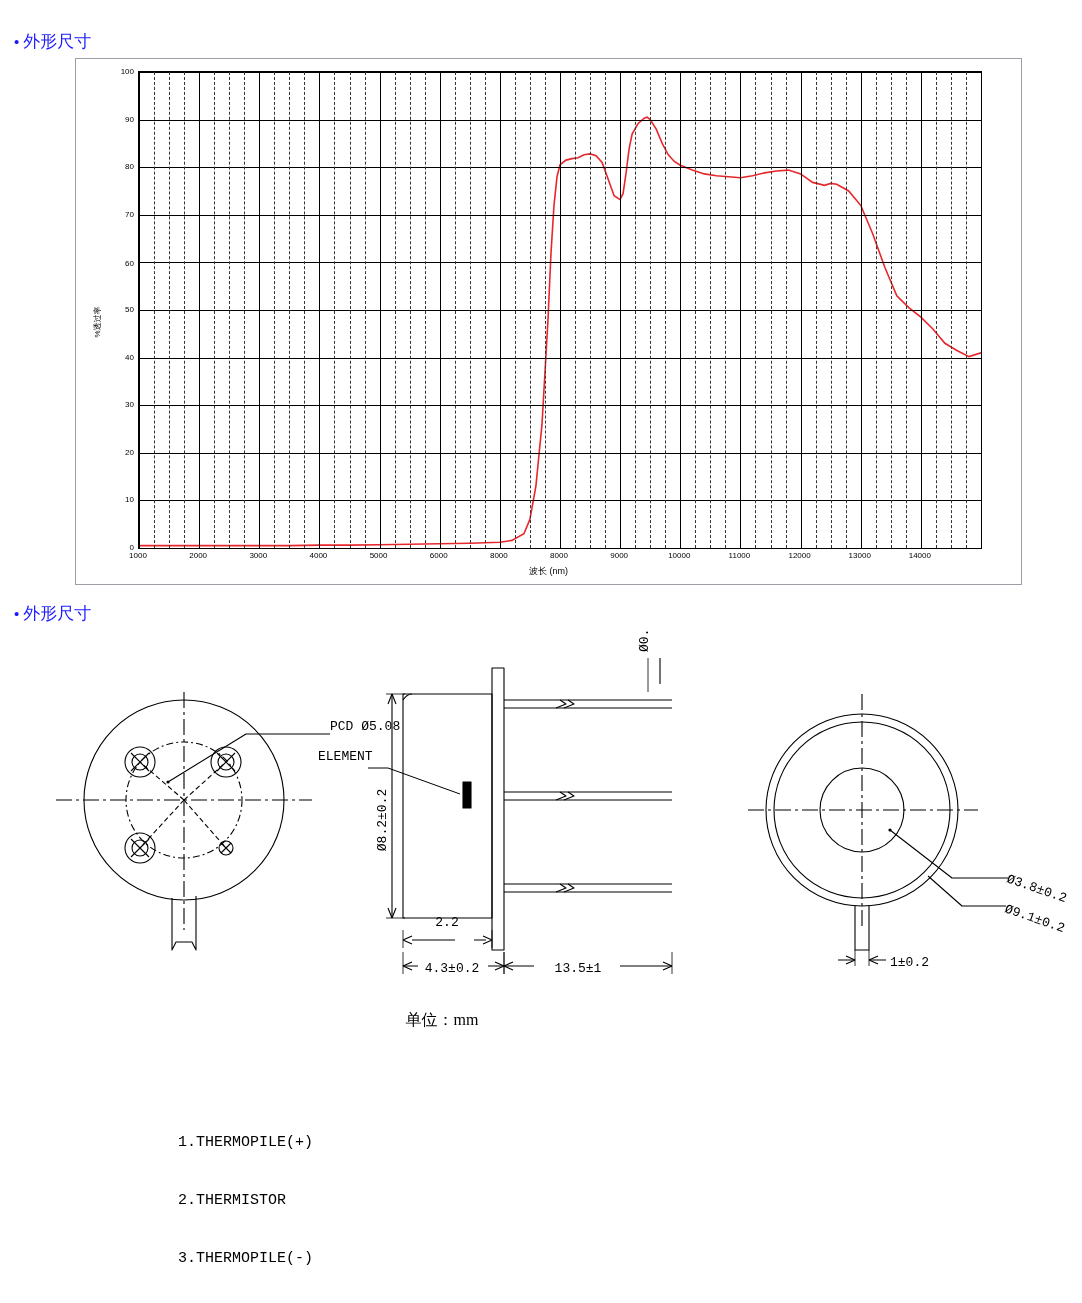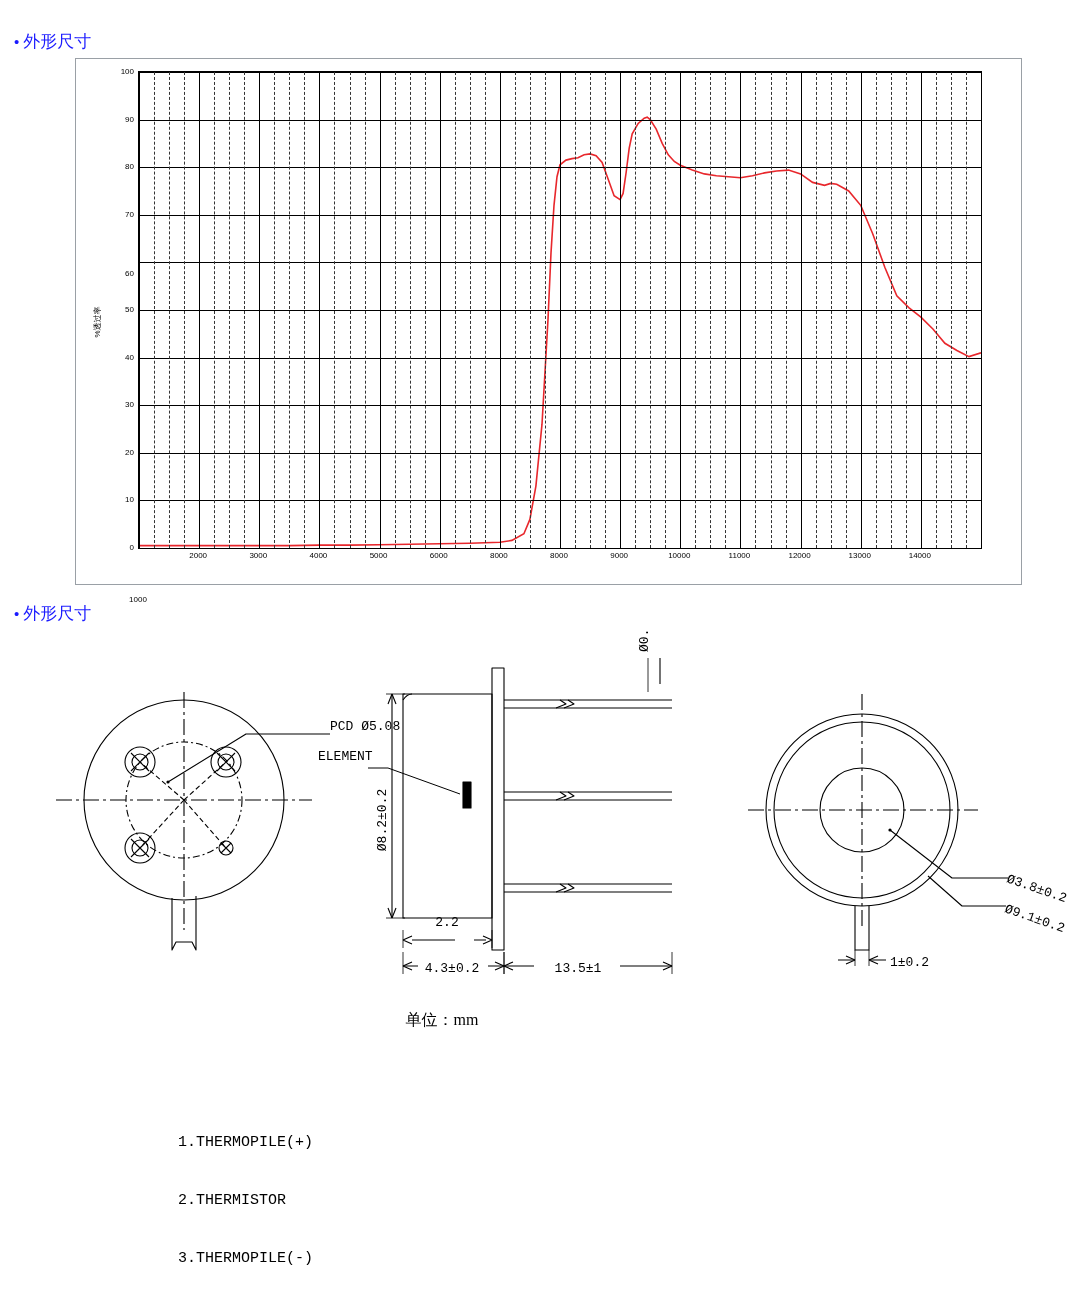--- a/index.html
+++ b/index.html
@@ -43,21 +43,21 @@
 
 <div id="chart-box">
   <div id="ylabel">%透过率</div>
   <div id="ytick-wrap">
       <div class="ytick" style="top: 476px;">0</div>
       <div class="ytick" style="top: 428.4px;">10</div>
       <div class="ytick" style="top: 380.8px; margin-left: 8px;">20</div>
       <div class="ytick" style="top: 333.2px; text-align: center;">30</div>
       <div class="ytick" style="top: 285.6px;">40</div>
       <div class="ytick" style="top: 238px;">50</div>
-      <div class="ytick" style="top: 202px;">60</div>
+      <div class="ytick" style="top: 192px;">60</div>
       <div class="ytick" style="top: 142.8px;">70</div>
       <div class="ytick" style="top: 95.2px;">80</div>
       <div class="ytick" style="top: 47.6px; margin-left: 31px;">90</div>
       <div class="ytick" style="top: 0px;">100</div>
     </div>
   <div id="plot">
     <svg id="curve" width="842" height="476" viewBox="0 0 842 476">
       <polyline id="series-path" fill="none" stroke="#e8272c" stroke-width="1.6" points="0.0,473.6 30.1,473.6 60.1,473.6 90.2,473.6 120.3,473.6 150.4,473.6 180.4,473.1 210.5,473.1 240.6,472.7 270.6,472.2 300.7,471.7 330.8,471.2 360.9,470.3 372.9,468.4 384.9,461.7 390.9,447.4 396.9,414.1 403.0,352.2 409.0,247.5 412.0,180.9 415.0,133.3 418.0,104.7 421.0,92.8 427.0,88.1 433.0,86.6 439.0,85.7 445.1,82.8 451.1,81.9 457.1,83.8 463.1,90.4 469.1,107.1 475.1,123.8 481.1,127.6 484.1,121.4 487.2,100.0 490.2,76.2 493.2,61.9 499.2,51.4 505.2,46.2 508.2,45.2 511.2,47.6 517.2,57.1 523.2,71.4 529.3,82.8 535.3,89.5 541.3,93.3 553.3,98.1 565.3,101.9 577.4,103.8 589.4,104.7 601.4,105.7 613.5,103.8 625.5,100.9 637.5,99.0 649.5,98.1 661.6,101.9 673.6,110.4 685.6,113.3 691.6,111.4 697.7,112.3 709.7,119.0 721.7,133.3 733.7,161.8 745.8,195.2 757.8,223.7 769.8,235.6 781.9,245.1 793.9,257.0 805.9,271.3 817.9,278.5 830.0,284.6 842.0,280.8"></polyline>
     </svg>
   <div class="gl-h" style="top: 476px;"></div>
@@ -123,35 +123,36 @@
       <div class="gl-v-minor" style="left: 736.75px;"></div>
       <div class="gl-v-minor" style="left: 751.786px;"></div>
       <div class="gl-v-minor" style="left: 766.821px;"></div>
       <div class="gl-v-major" style="left: 781.857px;"></div>
       <div class="gl-v-minor" style="left: 796.893px;"></div>
       <div class="gl-v-minor" style="left: 811.929px;"></div>
       <div class="gl-v-minor" style="left: 826.964px;"></div>
       <div class="gl-v-major" style="left: 842px;"></div>
     </div>
   <div id="xtick-wrap">
-      <div class="xtick" style="left: 0px; margin-top: 44px;">1000</div>
+      <div class="xtick" style="left: 0px;">1000</div>
       <div class="xtick" style="left: 60.1429px;">2000</div>
       <div class="xtick" style="left: 120.286px;">3000</div>
       <div class="xtick" style="left: 180.429px;">4000</div>
       <div class="xtick" style="left: 240.571px;">5000</div>
       <div class="xtick" style="left: 300.714px;">6000</div>
       <div class="xtick" style="left: 360.857px;">8000</div>
       <div class="xtick" style="left: 421px;">8000</div>
       <div class="xtick" style="left: 481.143px;">9000</div>
       <div class="xtick" style="left: 541.286px;">10000</div>
       <div class="xtick" style="left: 601.429px;">11000</div>
       <div class="xtick" style="left: 661.571px;">12000</div>
       <div class="xtick" style="left: 721.714px;">13000</div>
       <div class="xtick" style="left: 781.857px;">14000</div>
     </div>
+  <div id="xlabel">波长 (nm)</div>
 </div>
 
 <div id="drawing">
 <svg width="1082" height="400" viewBox="0 0 1082 400">
   <g fill="none" stroke="#000" stroke-width="1.1" stroke-linejoin="round">
 
     <g>
 
       <path d="M184 50 A100 100 0 1 1 184 250 L184 250 L179 250 L179 316 Q184 322 189 316 L189 250 L184 250" transform="translate(0,0)" stroke="none" fill="none"></path>
       <circle cx="184" cy="170" r="100"></circle>

